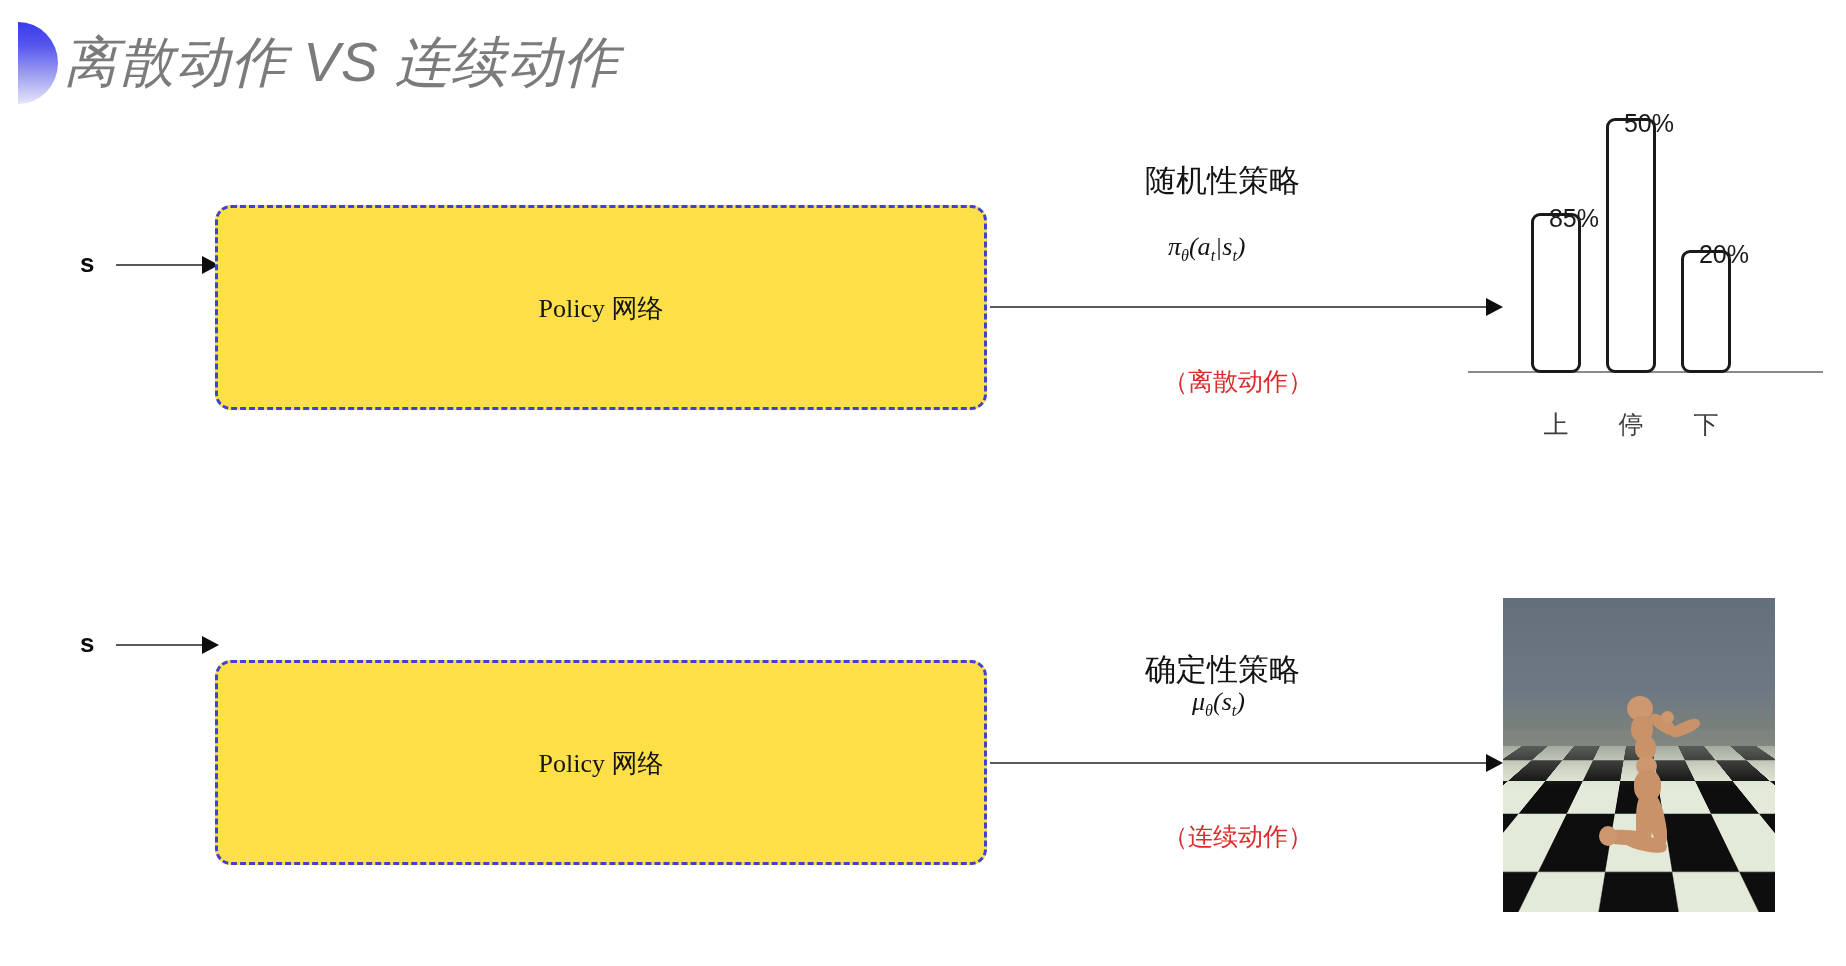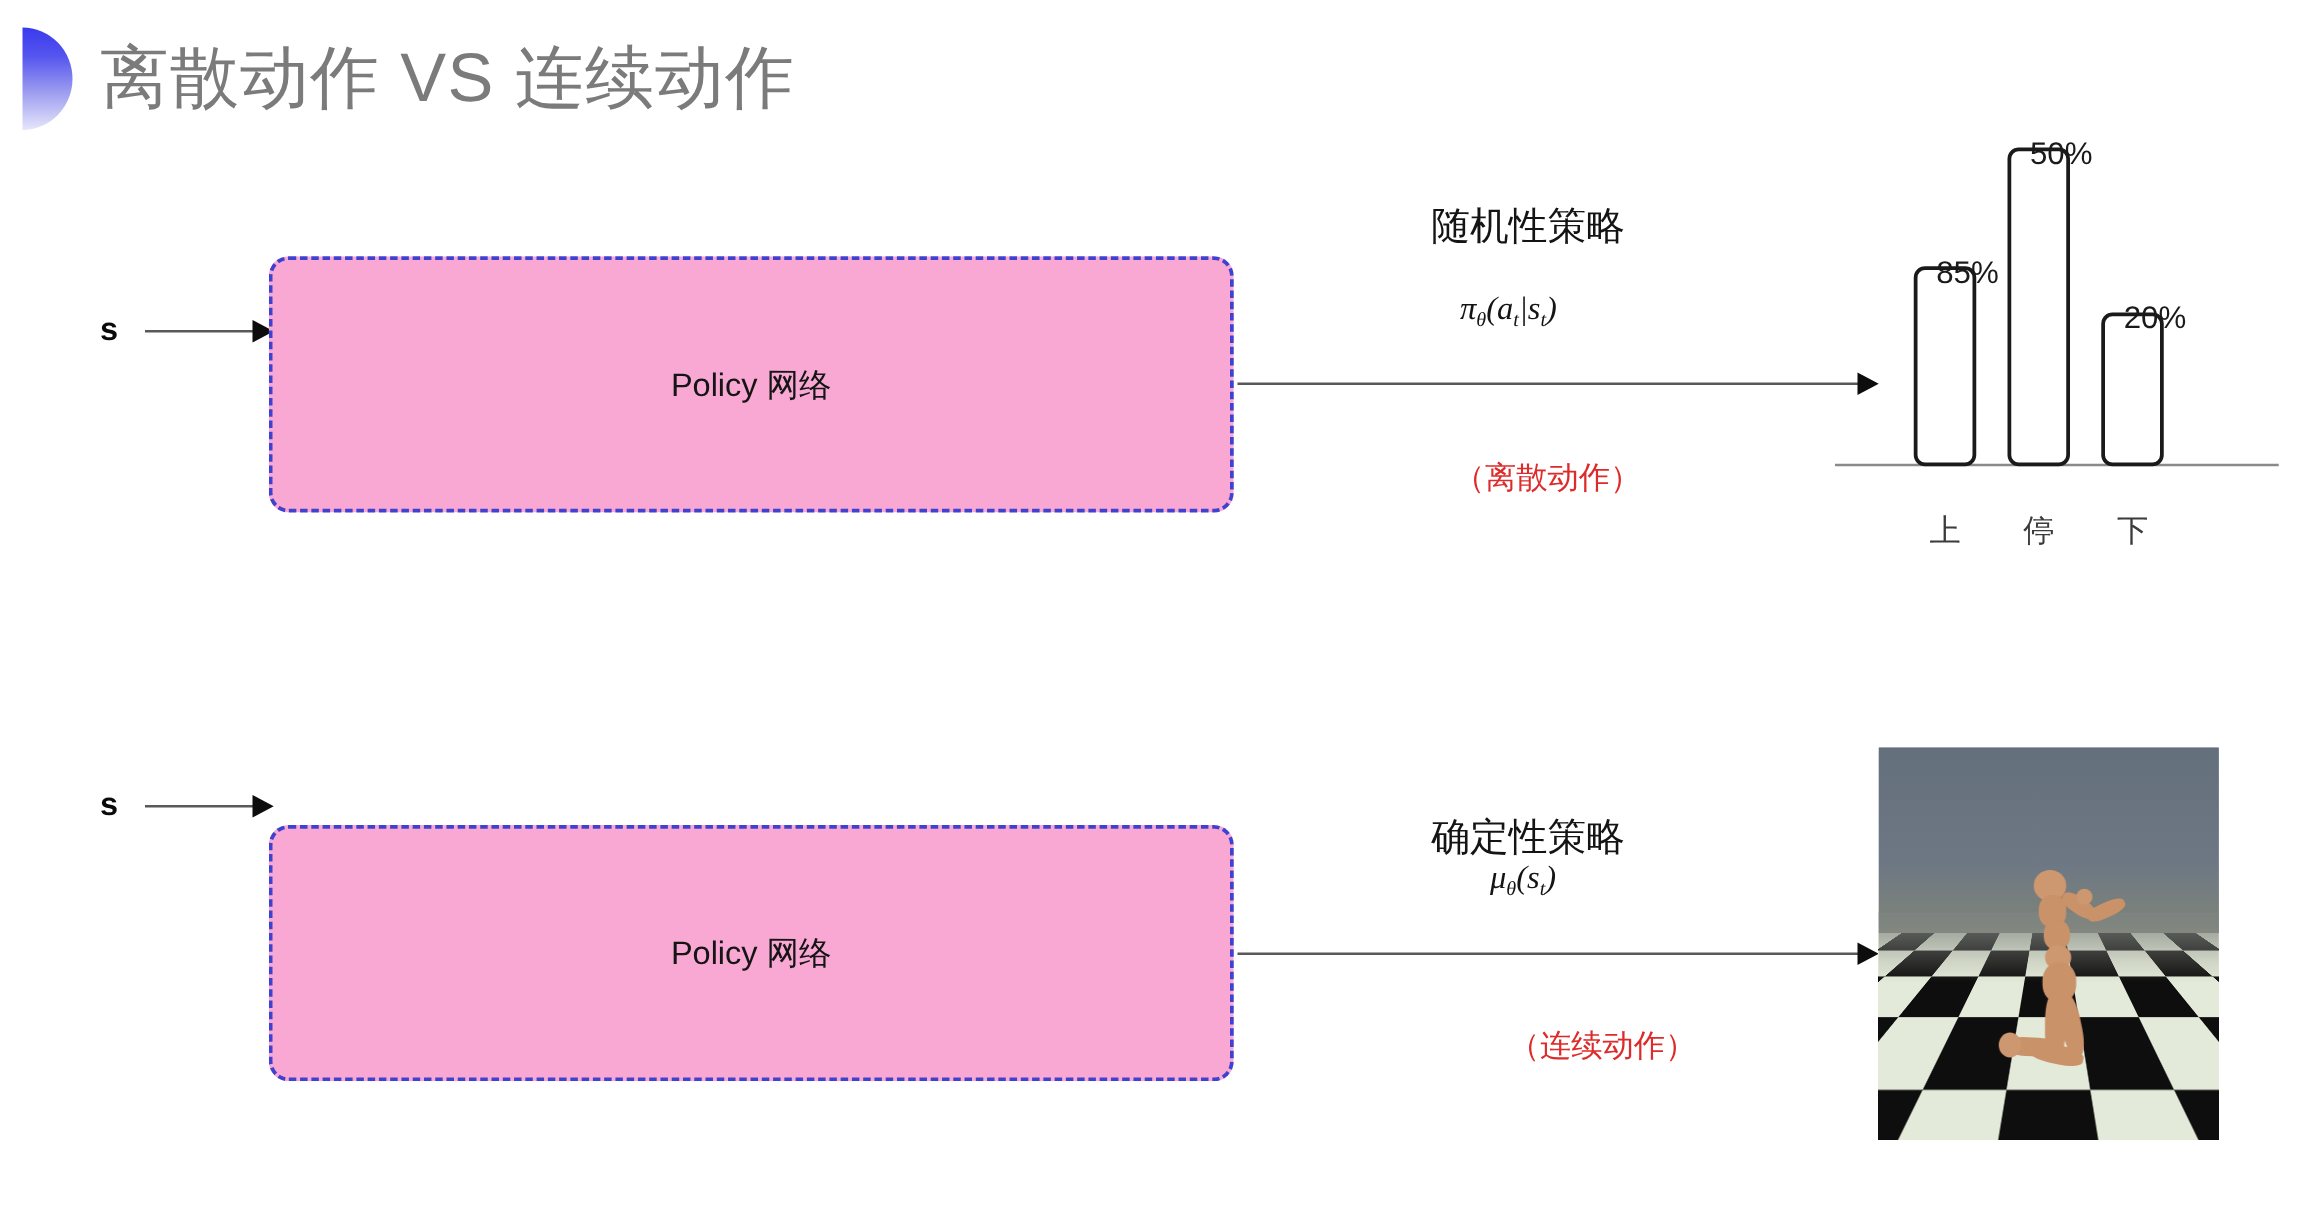--- a/index.html
+++ b/index.html
@@ -21,36 +21,38 @@
     left: 18px;
     top: 22px;
     width: 40px;
     height: 82px;
     border-top-right-radius: 40px 41px;
     border-bottom-right-radius: 40px 41px;
     background: linear-gradient(to bottom, #3a3aee 0%, #5555ee 28%, #9a9af0 62%, #e6e6fb 100%);
   }
   #page-title {
     position: absolute;
-    left: 80px;
+    left: 63px;
     top: 26px;
     font-size: 55px;
     line-height: 72px;
     color: #7b7b7b;
     letter-spacing: 1px;
     white-space: nowrap;
+    font-style: italic;
   }
 
   
   .policy-box {
     position: absolute;
     border: 3px dashed #4141cf;
     border-radius: 16px;
-    background: #f9a8d4;
+    background: #fde047;
     box-sizing: border-box;
+    font-family: Liberation Serif, serif;
   }
   .policy-box-label {
     position: absolute;
     left: 0; right: 0;
     top: 50%;
     transform: translateY(-50%);
     text-align: center;
     font-size: 26px;
     color: #151515;
   }
@@ -230,21 +232,21 @@
 
 <div class="arrow-line" style="left:990px; top:762px; width:500px;"></div>
 <div class="arrow-head" style="left:1486px; top:754px;"></div>
 
 <div class="policy-name" style="left:1145px; top:649px;">确定性策略</div>
 
 <div class="policy-formula" style="left:1192px; top:687px;">
   <span>μ</span><sub>θ</sub><span>(s</span><sub>t</sub><span>)</span>
 </div>
 
-<div class="action-note" style="left:1163px; top:820px;margin-left:44px;">（连续动作）</div>
+<div class="action-note" style="left:1163px; top:820px;">（连续动作）</div>
 
 <div id="humanoid-frame">
   <div id="sim-sky"></div>
   <div id="sim-floor"></div>
   <div id="sim-haze"></div>
 
   <div class="joint" style="left:124px; top:98px; width:26px; height:25px;"></div>
   <div class="limb" style="left:128px; top:118px; width:22px; height:26px; border-radius:45%;"></div>
   <div class="limb" style="left:132px; top:138px; width:21px; height:24px; border-radius:45%;"></div>
   <div class="joint" style="left:133px; top:158px; width:21px; height:20px;"></div>

